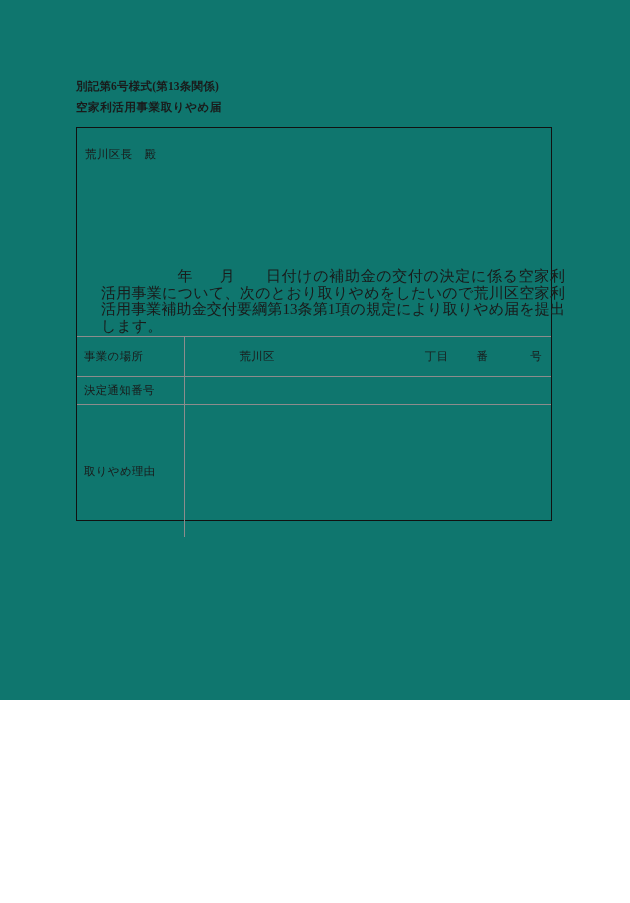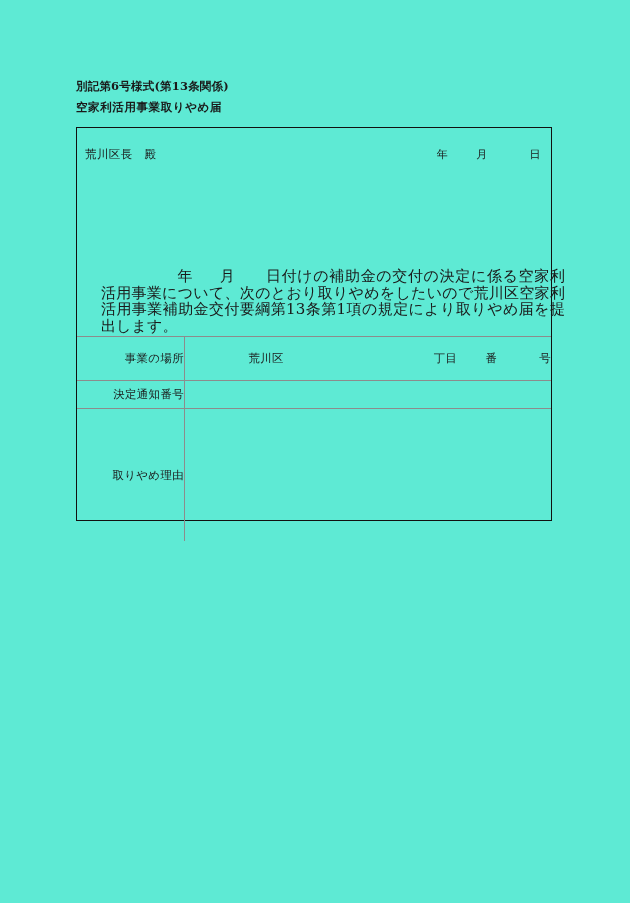--- a/index.html
+++ b/index.html
@@ -13,22 +13,23 @@
     position: relative;
     font-family: "DejaVu Serif", "Liberation Serif", serif;
     color: #1a1a1a;
     overflow: hidden;
   }
 
   .page {
     position: absolute;
     left: 0; top: 0;
     width: 630px;
-    height: 903px;
-    background: #5eead4;
+    height: 700px;
+    background: #0f766e;
+    font-family: Liberation Serif, serif;
   }
 
   
   .form-number {
     position: absolute;
     left: 76px;
     top: 79px;
     font-size: 11.5px;
     font-weight: 600;
     letter-spacing: 0.2px;
@@ -126,21 +127,20 @@
   }
 
   
   .tbl {
     position: absolute;
     left: 0;
     top: 208px;
     width: 100%;
     border-collapse: collapse;
     table-layout: fixed;
-    text-align: right;
   }
   .tbl td {
     border: 1px solid #8c8c8c;
     font-size: 11.4px;
     padding: 0;
     vertical-align: middle;
     letter-spacing: 0.4px;
   }
   .tbl td.label {
     width: 100px;
@@ -171,23 +171,20 @@
 <div class="page">
 
   <div class="form-number">別記第6号様式(第13条関係)</div>
 
   <div class="doc-title">空家利活用事業取りやめ届</div>
 
   <div class="main-box">
 
     <div class="upper-area">
 
-      <div class="date-line">
-        <span>年</span><span class="addr-gap2"></span><span>月</span><span class="addr-gap3"></span><span>日</span>
-      </div>
 
       <div class="addressee">荒川区長　殿</div>
 
 
       <div class="body-text">
         <span class="indent"></span><span>年</span><span class="gap-sm"></span><span>月</span><span class="gap-md"></span><span>日付けの補助金の交付の決定に係る空家利活用事業について、次</span><span>のとおり取りやめをしたいので荒川区空家利活用事業補助金交付要綱第13条第1項の規定</span><span>により取りやめ届を提出します。</span>
       </div>
 
     </div>
 

